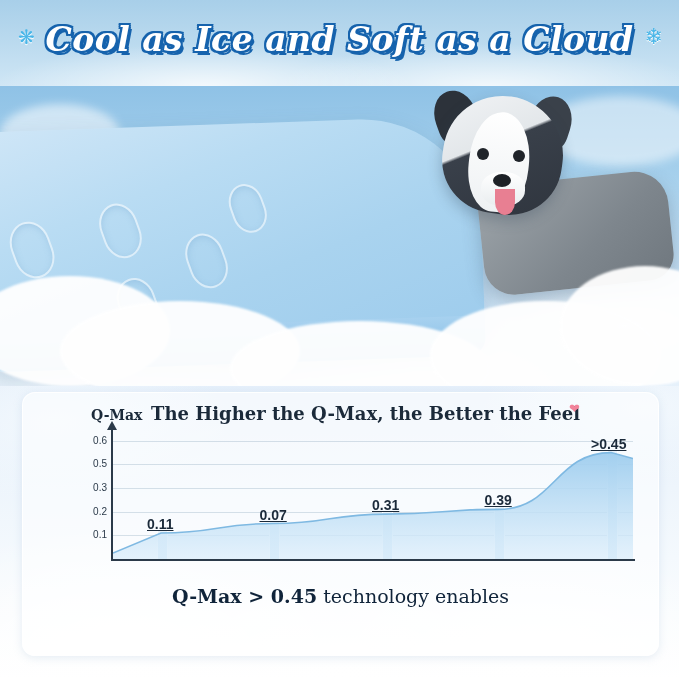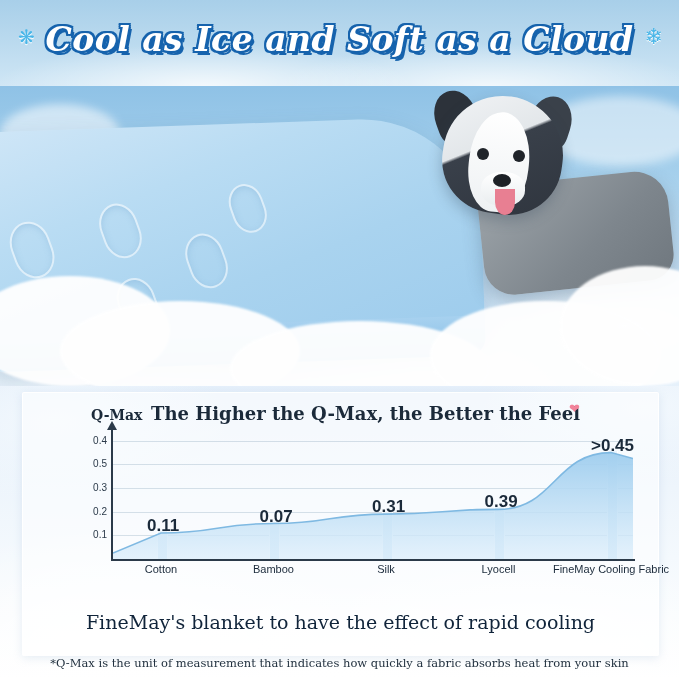--- a/index.html
+++ b/index.html
@@ -125,21 +125,21 @@
     background:linear-gradient(#ffffff,#e9edef);border-radius:45%;
   }
   .nose{position:absolute;left:64px;top:84px;width:18px;height:13px;background:#1d2126;border-radius:50%;}
   .tongue{position:absolute;left:66px;top:99px;width:20px;height:26px;background:#e87f92;border-radius:0 0 50% 50%;}
 
   
   .chartcard{
     position:absolute;left:22px;top:392px;width:635px;height:262px;
     background:rgba(255,255,255,.55);
     border:1px solid rgba(255,255,255,.9);
-    border-radius:2px;
+    border-radius:13px;
     box-shadow:0 2px 10px rgba(140,175,205,.22);
   }
   .chart-title{
     position:absolute;left:128px;top:10px;
     font-family:"DejaVu Serif", serif;font-weight:bold;font-size:18px;color:#1b2a3a;
     white-space:nowrap;
   }
   .heart{position:absolute;left:546px;top:8px;color:#f2839a;font-size:13px;}
   .qmax-label{
     position:absolute;left:68px;top:14px;
@@ -160,22 +160,22 @@
   }
   .gridline{position:absolute;left:38px;width:520px;height:1px;background:rgba(120,150,175,.28);}
   .bar{
     position:absolute;bottom:0;width:9px;
     background:linear-gradient(#e9f3fb,#cfe6f7);
     border-left:1px solid #ffffff;border-right:1px solid #ffffff;
   }
   .barbox{position:absolute;left:38px;top:0;width:520px;height:130px;}
   .curvewrap{position:absolute;left:38px;top:0;width:520px;height:130px;}
   .vlabel{
-    position:absolute;font-size:17px;color:#1b2a3a;font-weight:bold;
-    font-family:"Liberation Sans",sans-serif;white-space:nowrap;
+    position:absolute;font-size:14px;color:#1b2a3a;font-weight:bold;
+    font-family:"Liberation Sans",sans-serif;white-space:nowrap;text-decoration:underline;
   }
   .xlabels{
     position:absolute;left:52px;top:170px;width:560px;height:16px;
   }
   .xlab{
     position:absolute;font-size:11px;color:#1b2a3a;text-align:center;white-space:nowrap;
     font-family:"Liberation Sans",sans-serif;
   }
   .claim1{
     position:absolute;left:0;right:0;top:192px;text-align:center;
@@ -237,21 +237,21 @@
 
   <div class="chartcard">
     <div class="qmax-label">Q-Max</div>
     <div class="chart-title">The Higher the Q-Max, the Better the Feel</div>
     <div class="heart">❤</div>
 
     <div class="plot">
       <div class="axis-y"></div>
       <div class="axis-x"></div>
       <div id="yticks">
-          <div class="ytick" style="top: 5.81818px;">0.4</div>
+          <div class="ytick" style="top: 5.81818px;">0.6</div>
           <div class="ytick" style="top: 29.4545px;">0.5</div>
           <div class="ytick" style="top: 53.0909px;">0.3</div>
           <div class="ytick" style="top: 76.7273px;">0.2</div>
           <div class="ytick" style="top: 100.364px;">0.1</div>
         </div>
       <div id="grid">
           <div class="gridline" style="top: 11.8182px;"></div>
           <div class="gridline" style="top: 35.4545px;"></div>
           <div class="gridline" style="top: 59.0909px;"></div>
           <div class="gridline" style="top: 82.7273px;"></div>
@@ -278,25 +278,19 @@
       </div>
       <div id="ptlabels">
           <div class="vlabel" style="left: 72px; top: 87px;">0.11</div>
           <div class="vlabel" style="left: 184.5px; top: 77.5455px;">0.07</div>
           <div class="vlabel" style="left: 297px; top: 68.0909px;">0.31</div>
           <div class="vlabel" style="left: 409.5px; top: 63.3636px;">0.39</div>
           <div class="vlabel" style="left: 516px; top: 6.63636px;">&gt;0.45</div>
         </div>
     </div>
 
-    <div class="xlabels" id="xlabels">
-        <div class="xlab" style="width: 120px; left: 26px; top: 0px;">Cotton</div>
-        <div class="xlab" style="width: 120px; left: 138.5px; top: 0px;">Bamboo</div>
-        <div class="xlab" style="width: 120px; left: 251px; top: 0px;">Silk</div>
-        <div class="xlab" style="width: 120px; left: 363.5px; top: 0px;">Lyocell</div>
-        <div class="xlab" style="width: 120px; left: 476px; top: 0px;">FineMay Cooling Fabric</div>
-      </div>
-
-    <div class="claim2">FineMay's blanket to have the effect of rapid cooling</div>
+
+    <div class="claim1">
+      <b>Q-Max &gt; 0.45</b><span> technology enables</span>
+    </div>
   </div>
 
-  <div class="footnote">*Q-Max is the unit of measurement that indicates how quickly a fabric absorbs heat from your skin</div>
 </div>
 
 </body></html>

